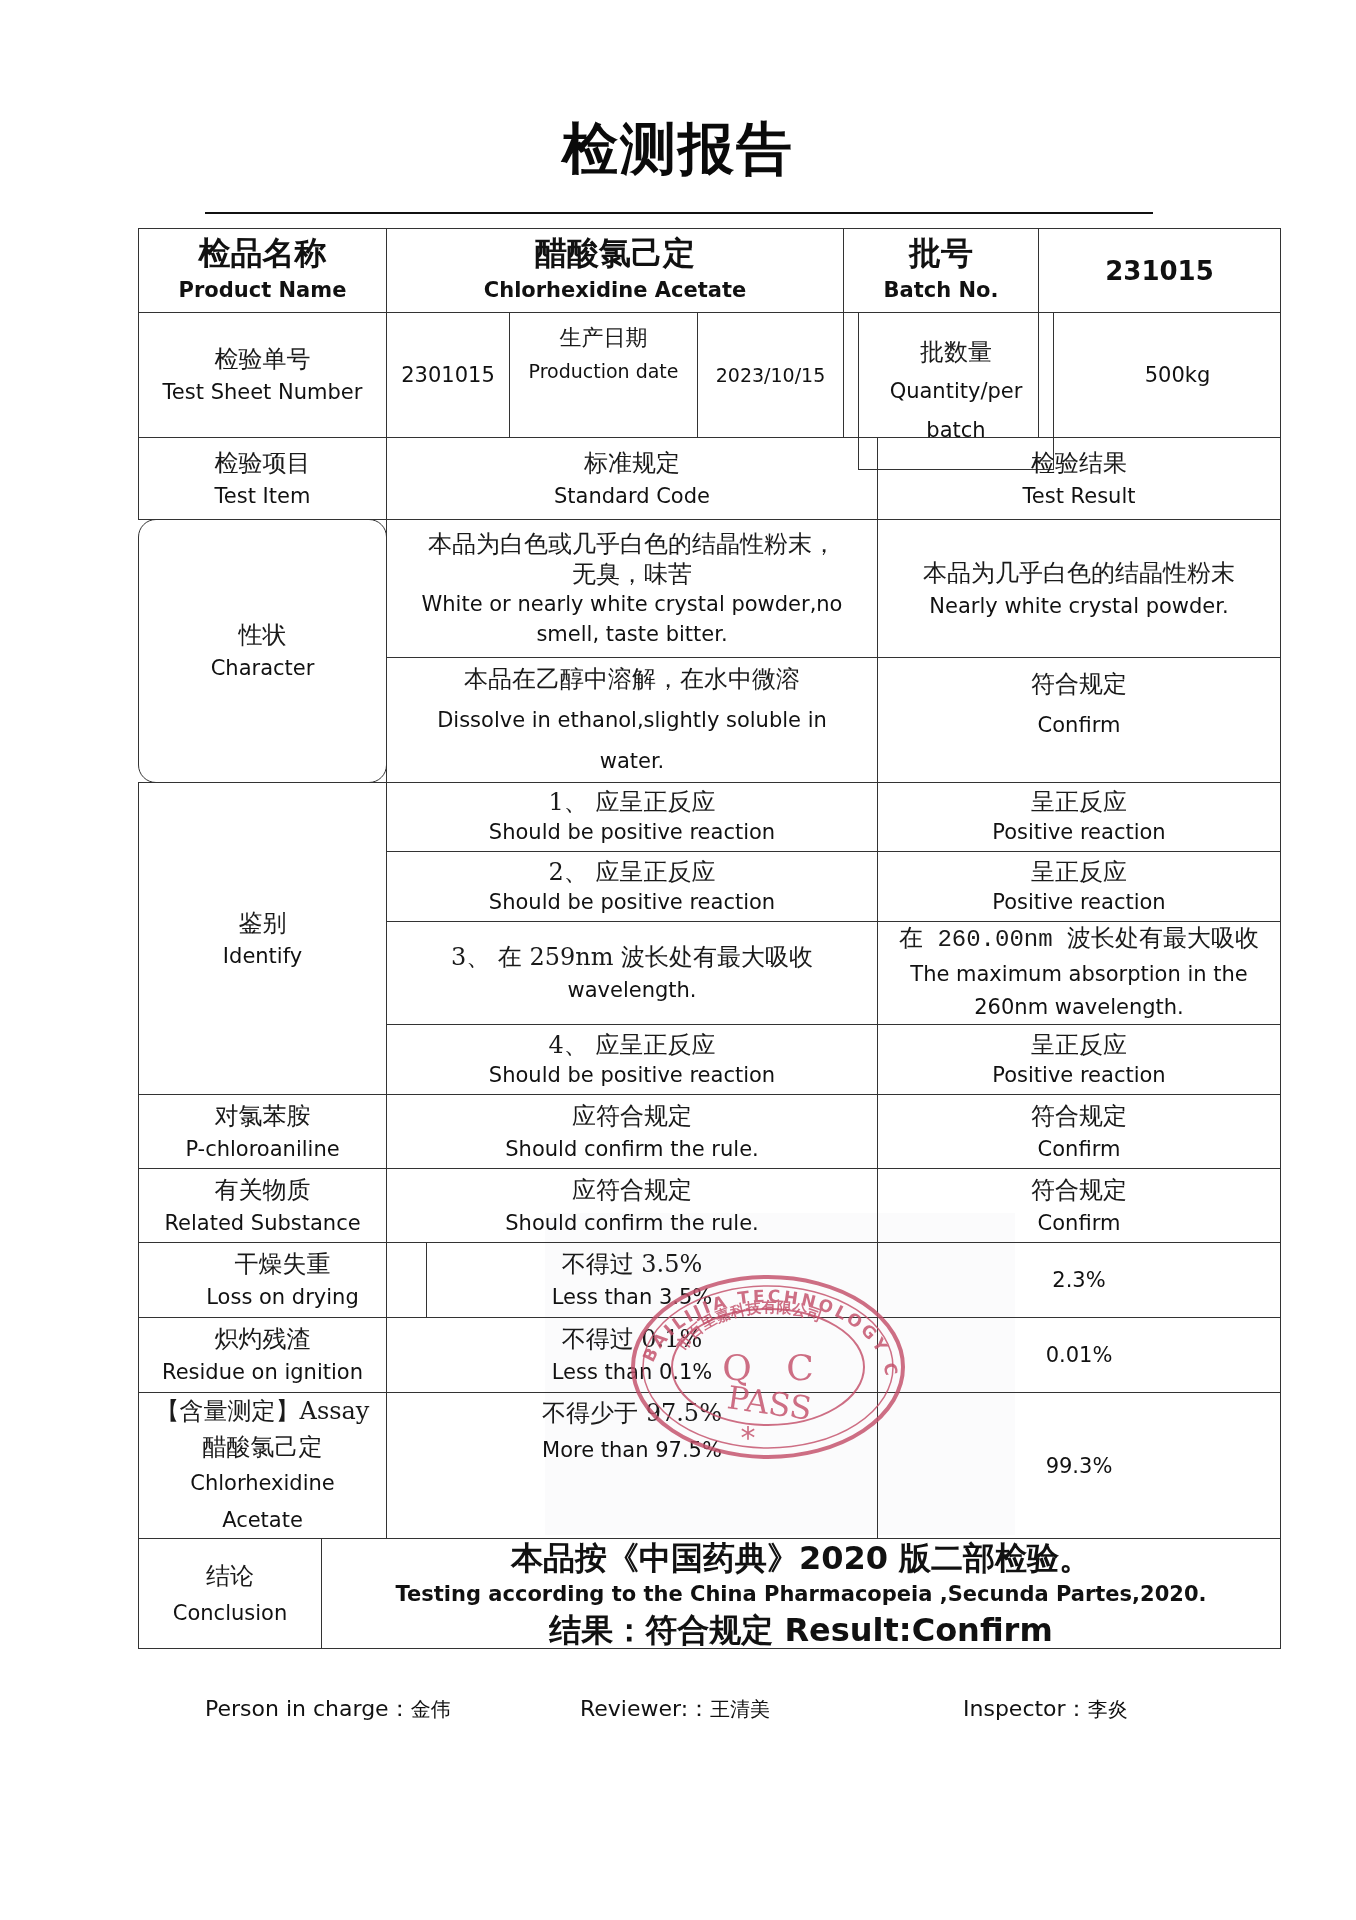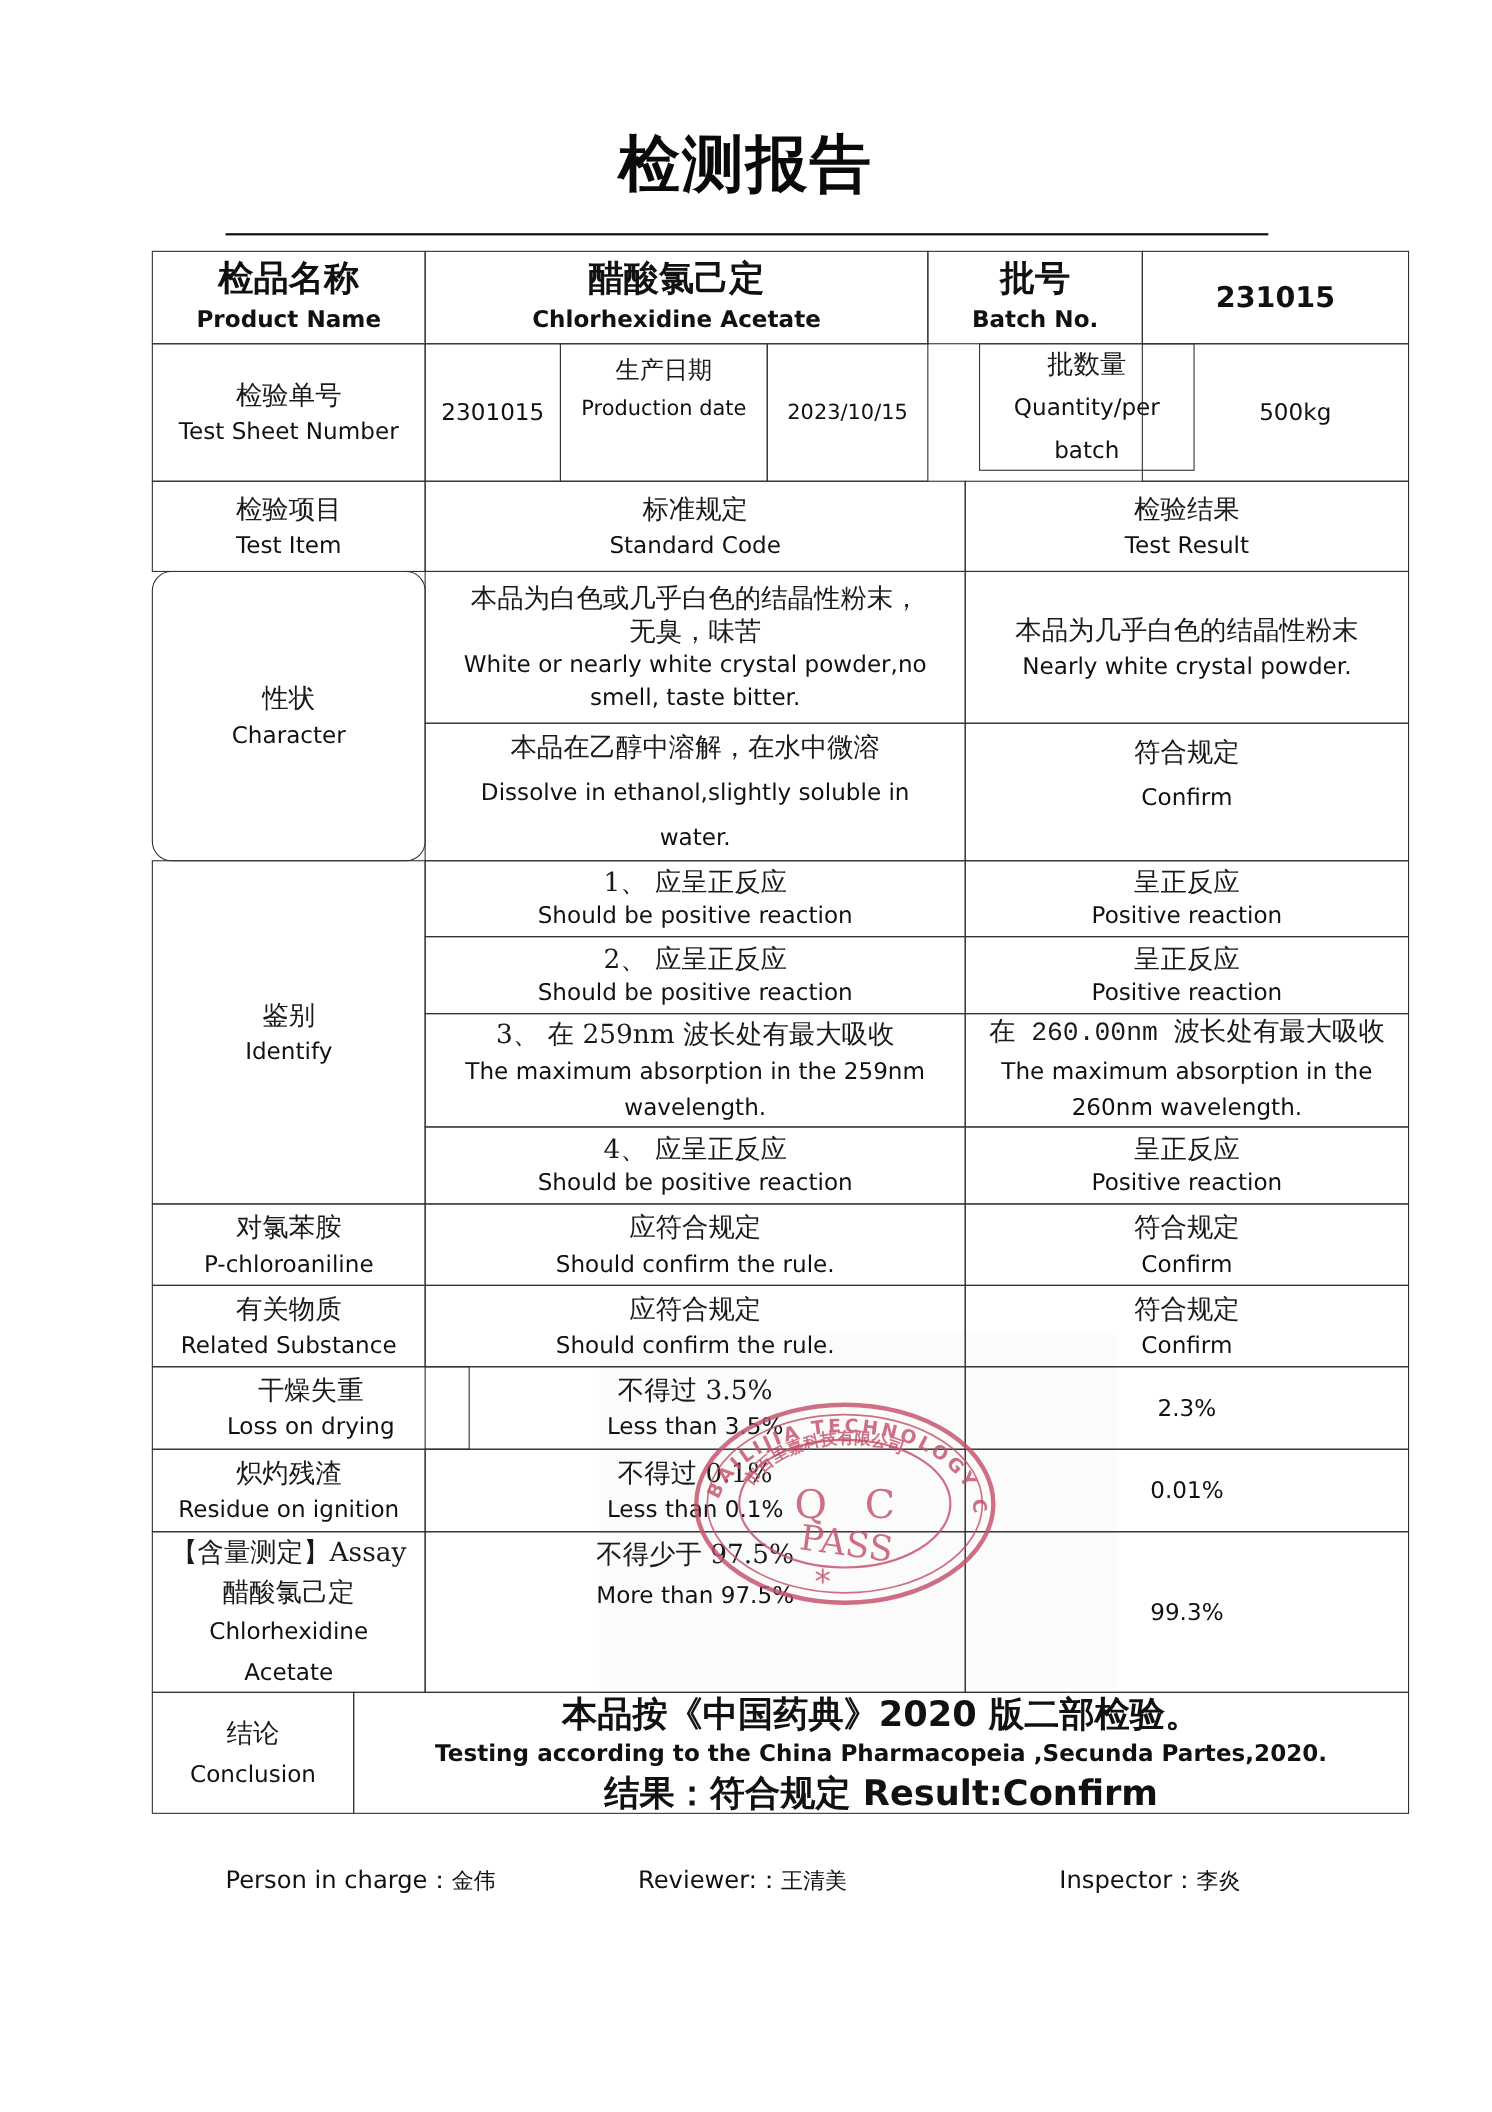--- a/index.html
+++ b/index.html
@@ -54,21 +54,21 @@
 <div class="cell" style="left:386px;top:312px;width:124px;height:126px;">
   <span class="en">2301015</span>
 </div>
 <div class="cell" style="left:509px;top:312px;width:189px;height:126px;justify-content:flex-start;padding-top:8px;">
   <span class="zh" style="font-size:22px;">生产日期</span>
   <span class="en small-en">Production date</span>
 </div>
 <div class="cell" style="left:697px;top:312px;width:147px;height:126px;">
   <span class="en small-en">2023/10/15</span>
 </div>
-<div class="cell" style="left:890px;top:312px;width:196px;height:116px;">
+<div class="cell" style="left:858px;top:312px;width:196px;height:158px;">
   <span class="zh" style="line-height:38px;">批数量</span>
   <span class="en" style="line-height:40px;">Quantity/per</span>
   <span class="en" style="line-height:38px;">batch</span>
 </div>
 <div class="cell" style="left:1038px;top:312px;width:243px;height:126px;padding-left:36px;">
   <span class="en">500kg</span>
 </div>
 
 <div class="cell" style="left:138px;top:437px;width:249px;height:83px;">
   <span class="zh">检验项目</span>
@@ -122,21 +122,20 @@
 <div class="cell tight" style="left:386px;top:851px;width:492px;height:71px;">
   <span class="zh">2、 应呈正反应</span>
   <span class="en">Should be positive reaction</span>
 </div>
 <div class="cell tight" style="left:877px;top:851px;width:404px;height:71px;">
   <span class="zh">呈正反应</span>
   <span class="en">Positive reaction</span>
 </div>
 <div class="cell" style="left:386px;top:921px;width:492px;height:104px;">
   <span class="zh" style="line-height:34px;">3、 在 259nm 波长处有最大吸收</span>
-  <span class="en" style="line-height:34px;">The maximum absorption in the 259nm</span>
   <span class="en" style="line-height:32px;">wavelength.</span>
 </div>
 <div class="cell" style="left:877px;top:921px;width:404px;height:104px;">
   <span class="zh" style="line-height:34px;font-family:Liberation Mono, monospace;">在 260.00nm 波长处有最大吸收</span>
   <span class="en" style="line-height:34px;">The maximum absorption in the</span>
   <span class="en" style="line-height:32px;">260nm wavelength.</span>
 </div>
 <div class="cell tight" style="left:386px;top:1024px;width:492px;height:71px;">
   <span class="zh">4、 应呈正反应</span>
   <span class="en">Should be positive reaction</span>

